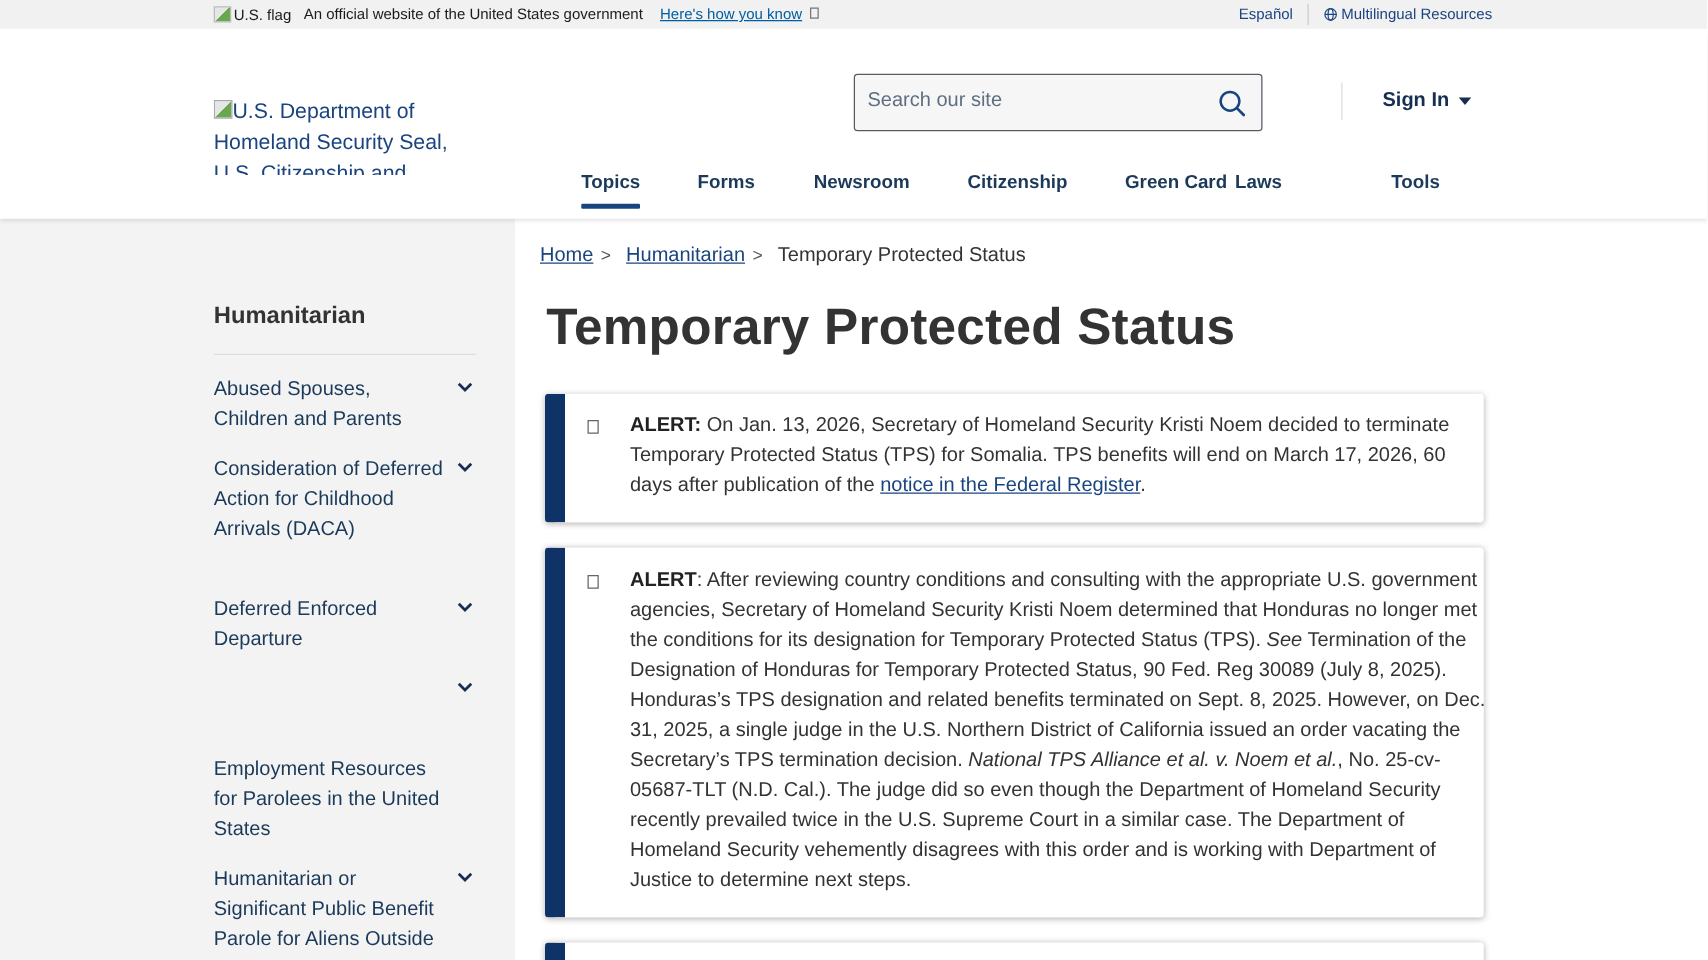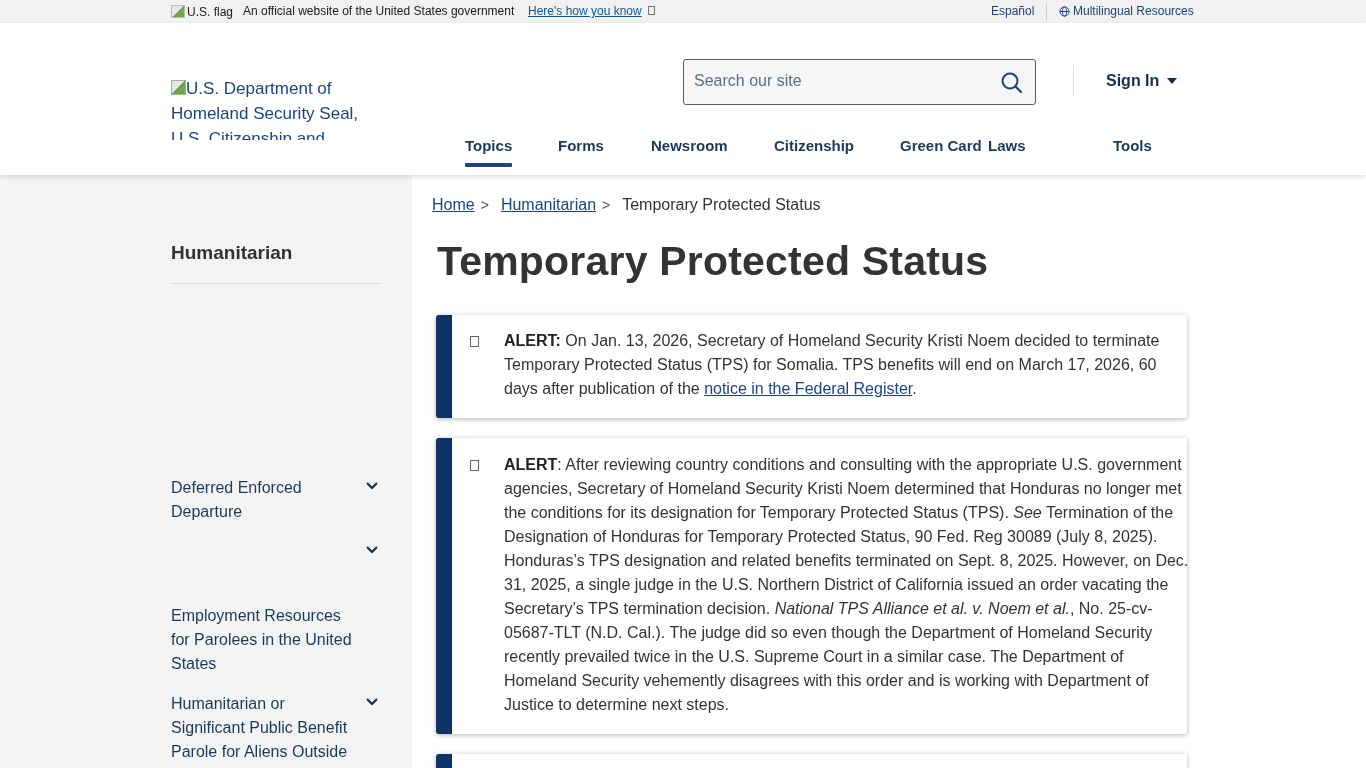--- a/index.html
+++ b/index.html
@@ -14,21 +14,21 @@
   .gov-banner .how { position: absolute; left: 528px; top: 4px; color: #005ea2; text-decoration: underline; }
   .gov-banner .how-icon { position: absolute; left: 648px; top: 6px; width: 7px; height: 9px; border: 1px solid #777; }
   .gov-banner .espanol { position: absolute; left: 991px; top: 4px; color: #1a4480; }
   .gov-banner .sep { position: absolute; left: 1046px; top: 3px; width: 1px; height: 17px; background: #ccc; }
   .gov-banner .multi { position: absolute; left: 1059px; top: 4px; color: #1a4480; display: flex; align-items: center; gap: 3px; }
 
   
   .header { position: absolute; left: 0; top: 23px; width: 1366px; height: 152px; background: #fff; box-shadow: 0 2px 4px rgba(0,0,0,0.12); z-index: 2; }
   .logo { position: absolute; left: 171px; top: 33px; width: 195px; height: 64px; overflow: hidden; font-size: 17px; line-height: 25px; color: #1a4480; margin-top: 20px; }
   .logo .broken { display: inline-block; width: 15px; height: 15px; border: 1px solid #aaa; background: linear-gradient(135deg,#e6e6e6 50%, #6aa84f 50%); vertical-align: -1px; }
-  .search { position: absolute; left: 683px; top: 36px; width: 353px; height: 46px; border: 1px solid #565c65; border-radius: 3px; background: #f6f6f6; }
+  .search { position: absolute; left: 683px; top: 36px; width: 327px; height: 46px; border: 1px solid #565c65; border-radius: 3px; background: #f6f6f6; }
   .search input { border: none; background: transparent; font-family: "Liberation Sans", sans-serif; font-size: 16px; color: #1b1b1b; position: absolute; left: 10px; top: 12px; width: 290px; outline: none; }
   .search input::placeholder { color: #5e6f80; }
   .search .search-btn { position: absolute; right: 10px; top: 10px; width: 26px; height: 26px; cursor: pointer; }
   .hdr-sep { position: absolute; left: 1073px; top: 43px; width: 1px; height: 30px; background: #ddd; }
   .signin { position: absolute; left: 1106px; top: 49px; font-size: 16px; font-weight: bold; color: #162e51; display: flex; align-items: center; gap: 8px; cursor: pointer; }
   .signin .caret { width: 0; height: 0; border-left: 5px solid transparent; border-right: 5px solid transparent; border-top: 6px solid #162e51; }
 
   .nav { position: absolute; top: 114px; left: 0; height: 38px; }
   .nav-item { position: absolute; top: 0; font-size: 15px; font-weight: bold; color: #1b3a5a; cursor: pointer; white-space: nowrap; }
   .nav-item.active::after { content: ""; position: absolute; left: 0; right: 0; top: 26px; height: 4px; background: #1a4480; border-radius: 1px; }
@@ -111,20 +111,32 @@
     <span class="nav-item" style="left:900px">Green Card</span>
     <span class="nav-item" style="left:988px">Laws</span>
     <span class="nav-item" style="left:1113px">Tools</span>
   </nav>
 </div>
 
 <aside class="sidebar">
   <h2 class="side-title">Humanitarian</h2>
   <div class="side-rule"></div>
 
+  <div class="side-item" style="top:125px">
+    <span class="label">Abused Spouses, Children and Parents</span>
+    <svg class="chev" viewBox="0 0 14 14">
+        <polyline points="2,4 7,9 12,4" fill="none" stroke="#162e51" stroke-width="2.2"></polyline>
+      </svg>
+  </div>
+  <div class="side-item" style="top:189px">
+    <span class="label">Consideration of Deferred Action for Childhood Arrivals (DACA)</span>
+    <svg class="chev" viewBox="0 0 14 14">
+        <polyline points="2,4 7,9 12,4" fill="none" stroke="#162e51" stroke-width="2.2"></polyline>
+      </svg>
+  </div>
   <div class="side-item" style="top:301px">
     <span class="label">Deferred Enforced Departure</span>
     <svg class="chev" viewBox="0 0 14 14">
         <polyline points="2,4 7,9 12,4" fill="none" stroke="#162e51" stroke-width="2.2"></polyline>
       </svg>
   </div>
   <div class="side-item" style="top:365px">
     <svg class="chev" viewBox="0 0 14 14">
         <polyline points="2,4 7,9 12,4" fill="none" stroke="#162e51" stroke-width="2.2"></polyline>
       </svg>

